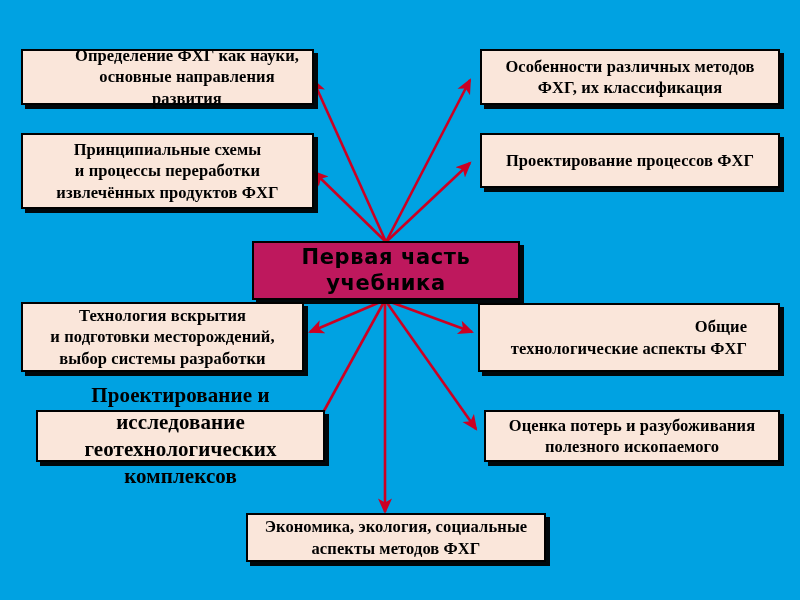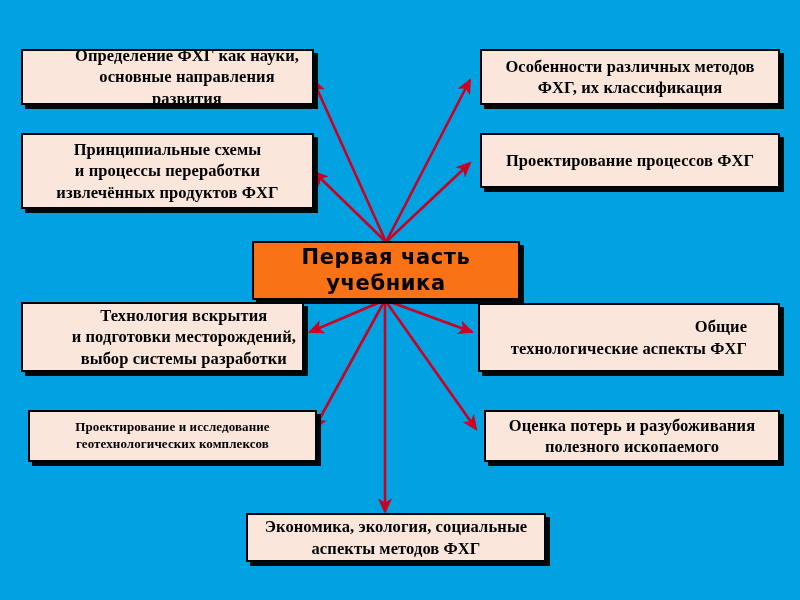--- a/index.html
+++ b/index.html
@@ -67,46 +67,45 @@
     text-align: center;
   }
   
   #node-modeling {
     left: 480px; top: 133px; width: 300px; height: 55px;
     font-size: 16.5px;
   }
   
   #node-center {
     left: 252px; top: 241px; width: 268px; height: 59px;
-    background: #f97316;
+    background: #be185d;
     border: 2px solid #000000;
     box-shadow: 4px 4px 0 0 rgba(0,0,0,0.95);
     font-family: "DejaVu Sans", sans-serif;
     font-size: 21px;
     font-weight: bold;
     letter-spacing: 0.6px;
     line-height: 1.22;
     z-index: 5;
   }
   
   #node-technology {
     left: 21px; top: 302px; width: 283px; height: 70px;
     font-size: 16.5px;
-    justify-content: flex-end;
   }
   
   #node-aspects {
     left: 478px; top: 303px; width: 302px; height: 69px;
     font-size: 16.5px;
     text-align: right;
   }
   
   #node-design {
-    left: 28px; top: 410px; width: 289px; height: 52px;
-    font-size: 13px;
+    left: 36px; top: 410px; width: 289px; height: 52px;
+    font-size: 21px;
     align-items: center;
   }
   
   #node-losses {
     left: 484px; top: 410px; width: 296px; height: 52px;
     font-size: 16.5px;
   }
   
   #node-economics {
     left: 246px; top: 513px; width: 300px; height: 49px;

